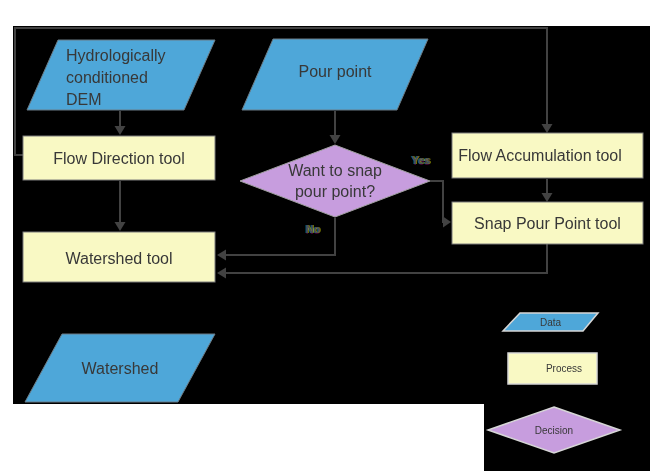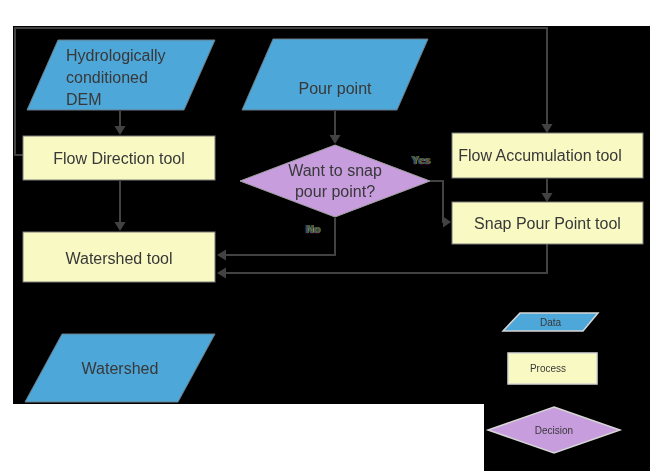--- a/index.html
+++ b/index.html
@@ -61,28 +61,28 @@
     <polygon points="335,145 430,181 335,217 240,181" stroke-width="1" fill="#c79dde" stroke="#a0a0a0"></polygon>
     <rect x="23" y="232" width="192" height="50" stroke-width="1" fill="#f9f9c4" stroke="#7d7d7d"></rect>
     <polygon points="62,334 215,334 178,402 25,402" stroke-width="1" fill="#4ea7d9" stroke="#6b7b85"></polygon>
 
     <polygon points="520,313 598,313 583,331 503,331" stroke-width="1.5" fill="#4ea7d9" stroke="#d6d6d6"></polygon>
     <rect x="508" y="353" width="89" height="31" stroke-width="1.5" fill="#f9f9c4" stroke="#d6d6d6"></rect>
     <polygon points="554,407 620,430 554,453 488,430" stroke-width="1.5" fill="#c79dde" stroke="#d6d6d6"></polygon>
   </svg>
 
   <div class="lbl left" style="left:66px;top:45px;width:118px;height:66px;line-height:22px;">Hydrologically conditioned DEM</div>
-  <div class="lbl" style="left:242px;top:52px;width:186px;height:73px;text-align:center;">Pour point</div>
+  <div class="lbl" style="left:242px;top:35px;width:186px;height:73px;text-align:center;">Pour point</div>
   <div class="lbl" style="left:23px;top:136px;width:192px;height:44px;">Flow Direction tool</div>
   <div class="lbl" style="left:452px;top:133px;width:176px;height:45px;">Flow Accumulation tool</div>
   <div class="lbl" style="left:452px;top:202px;width:191px;height:42px;">Snap Pour Point tool</div>
   <div class="lbl" style="left:279px;top:152px;width:112px;height:58px;">Want to snap pour point?</div>
   <div class="lbl" style="left:23px;top:232px;width:192px;height:52px;">Watershed tool</div>
   <div class="lbl" style="left:25px;top:334px;width:190px;height:68px;">Watershed</div>
 
   <div class="lbl tiny" style="left:408px;top:153px;width:26px;height:13px;text-align:right;">Yes</div>
   <div class="lbl tiny" style="left:300px;top:222px;width:26px;height:13px;">No</div>
 
   <div class="lbl small" style="left:503px;top:312px;width:95px;height:20px;">Data</div>
-  <div class="lbl small" style="left:508px;top:353px;width:80px;height:31px;border-radius:11px;">Process</div>
+  <div class="lbl small" style="left:524px;top:353px;width:80px;height:31px;border-radius:11px;">Process</div>
   <div class="lbl small" style="left:488px;top:407px;width:132px;height:46px;">Decision</div>
 
 </div>
 
 </body></html>

